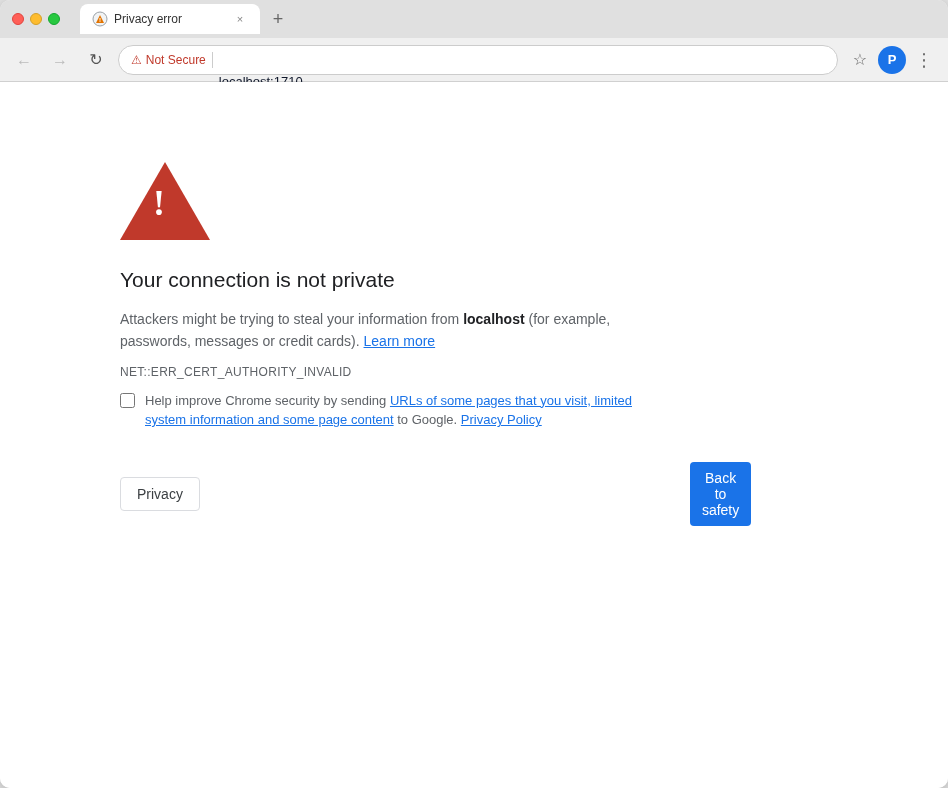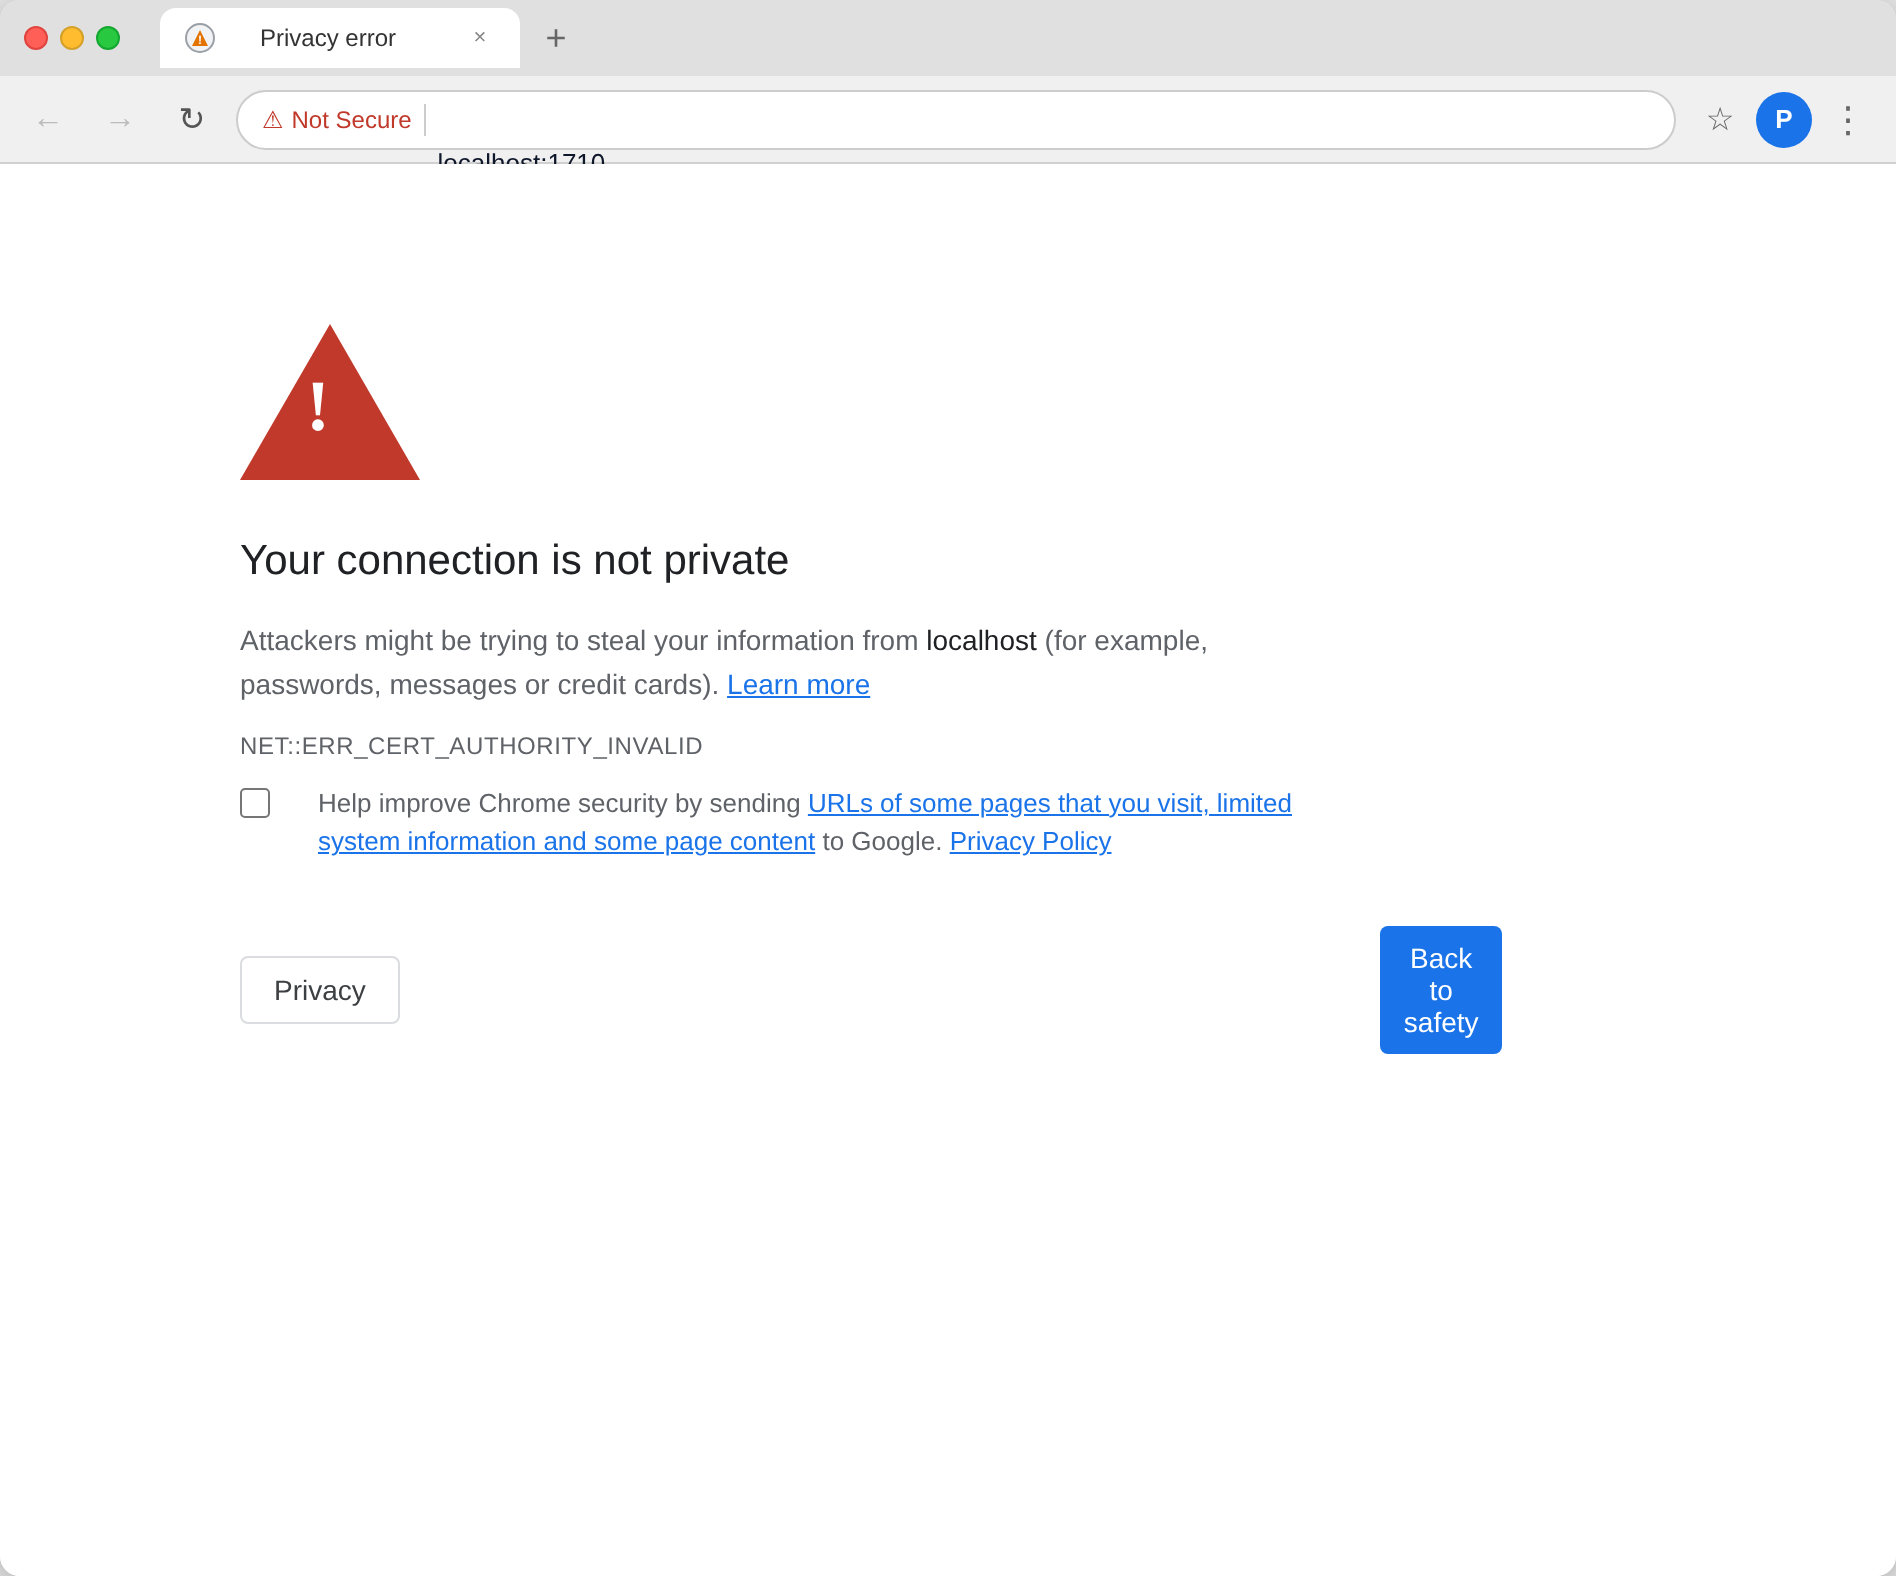--- a/index.html
+++ b/index.html
@@ -59,21 +59,21 @@
       margin-left: 12px;
       flex: 1;
     }
 
     .tab {
       display: flex;
       align-items: center;
       background: #ffffff;
       border-radius: 8px 8px 0 0;
       padding: 6px 12px;
-      gap: 22px;
+      gap: 6px;
       min-width: 180px;
       max-width: 220px;
       height: 30px;
     }
 
     .tab-favicon {
       width: 16px;
       height: 16px;
       flex-shrink: 0;
     }
@@ -256,40 +256,40 @@
     .error-description {
       font-size: 14px;
       color: #5f6368;
       line-height: 1.6;
       margin-bottom: 12px;
       max-width: 520px;
     }
 
     .error-description strong {
       color: #202124;
-      font-weight: 400;
+      font-weight: 700;
     }
 
     .learn-more-link {
       color: #1a73e8;
       text-decoration: underline;
       cursor: pointer;
     }
 
     .error-code {
       font-size: 12px;
       color: #5f6368;
       margin-bottom: 12px;
       letter-spacing: 0.3px;
     }
 
     .checkbox-row {
       display: flex;
       align-items: flex-start;
-      gap: 24px;
+      gap: 10px;
       margin-bottom: 32px;
       max-width: 540px;
     }
 
     .checkbox-input {
       width: 15px;
       height: 15px;
       flex-shrink: 0;
       margin-top: 2px;
       cursor: pointer;

